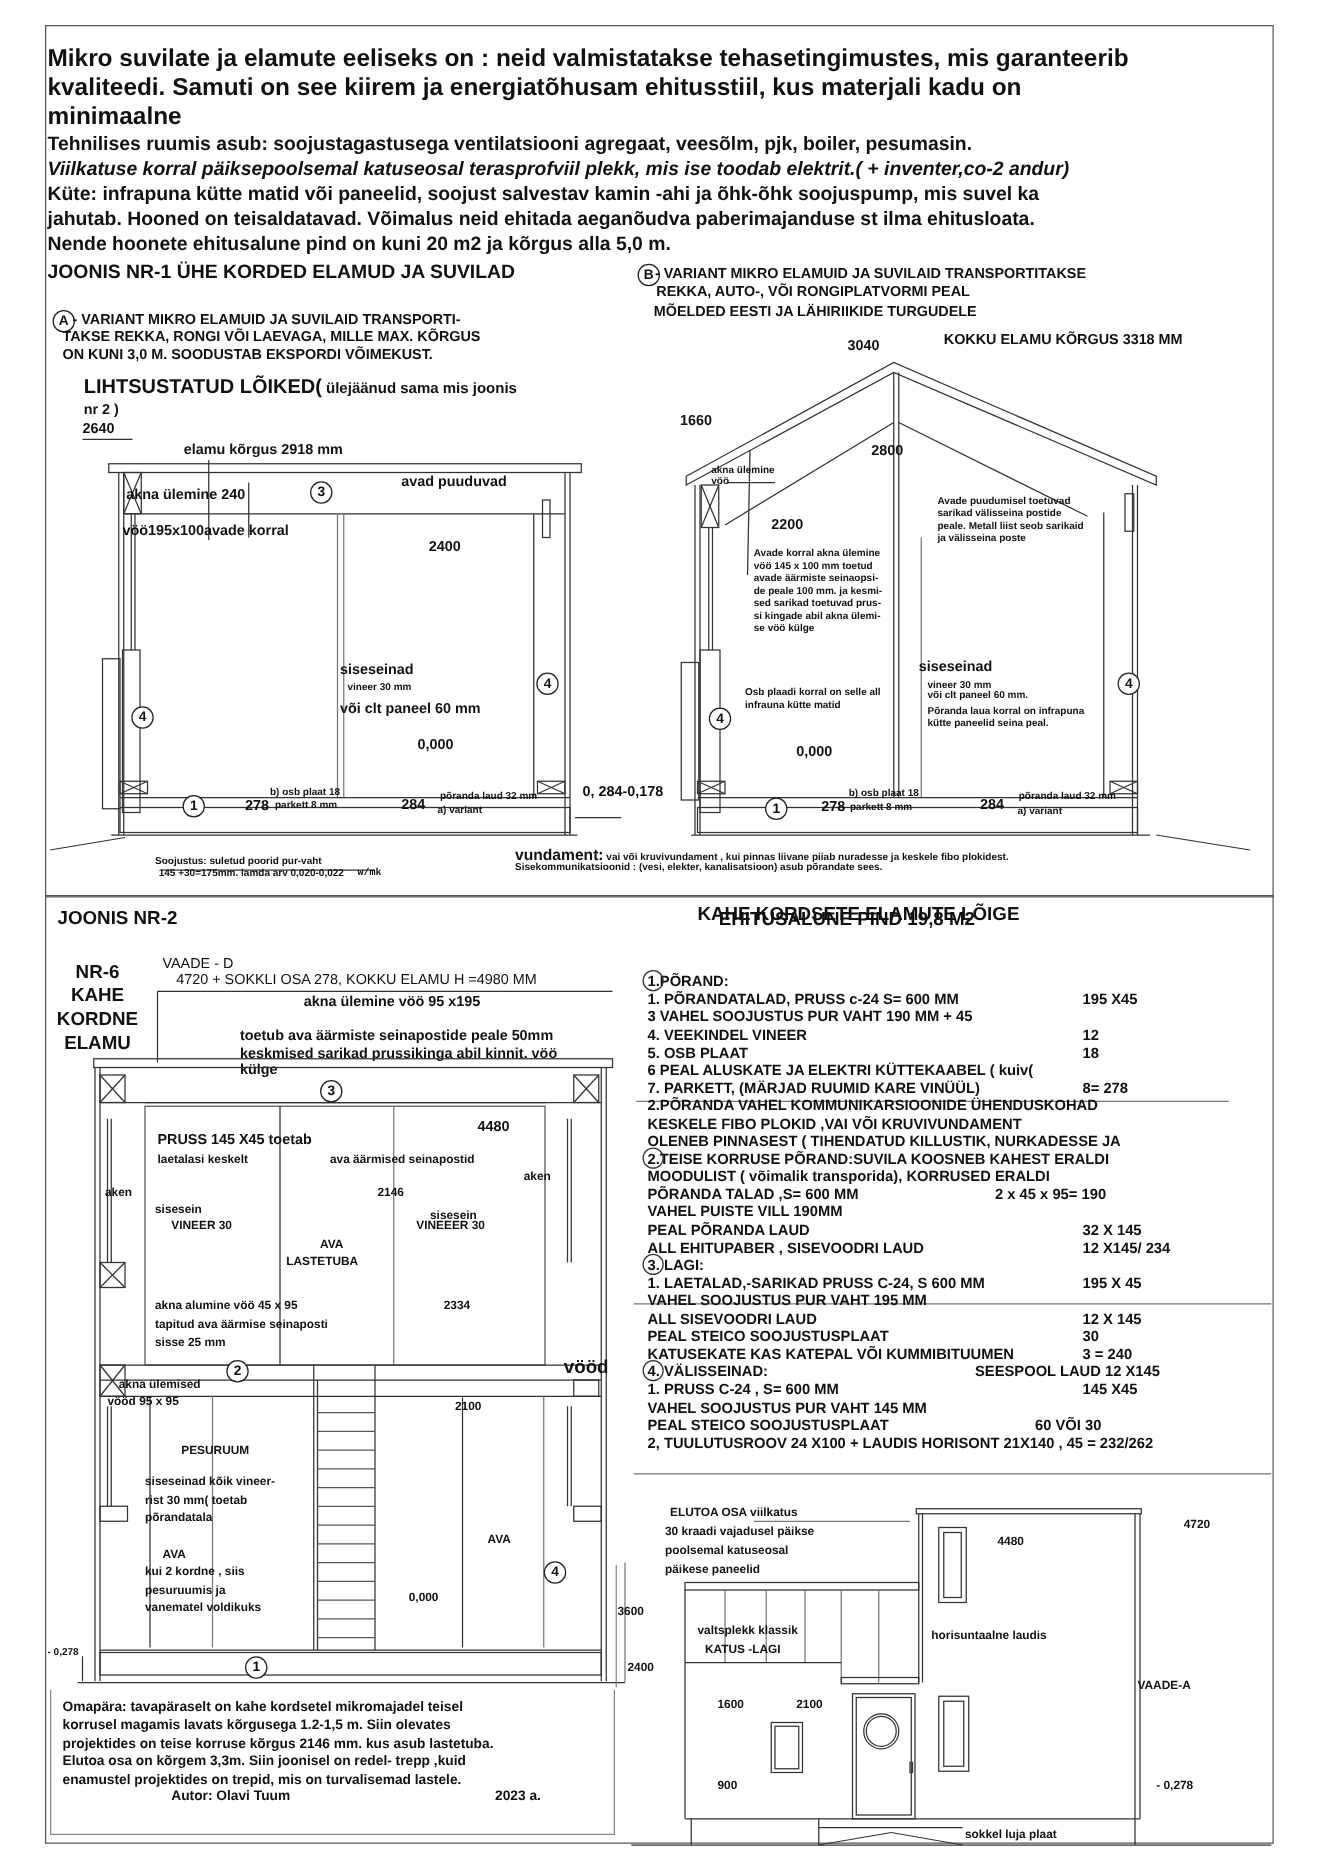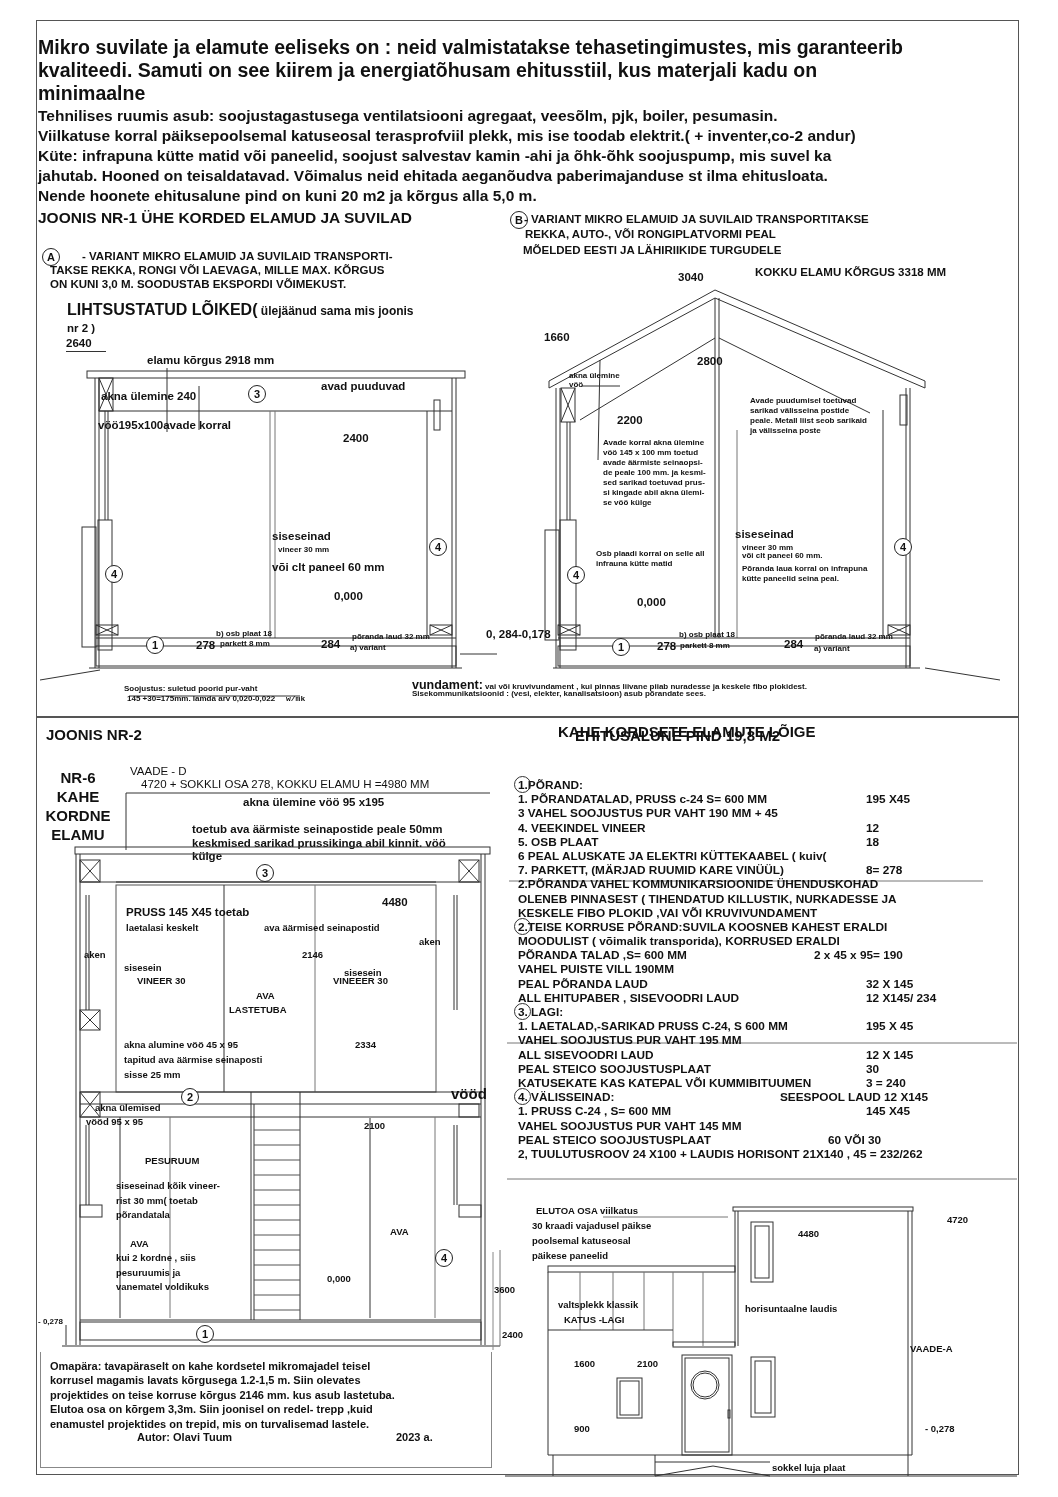--- a/index.html
+++ b/index.html
@@ -24,29 +24,29 @@
 </head>
 <body>
 
 <div class="frame" style="left:36px;top:20px;width:981px;height:696px;"></div>
 <div class="frame" style="left:36px;top:716px;width:981px;height:757px;"></div>
 
 <div class="abs intro-big" style="left:38px;top:36px;">Mikro suvilate ja elamute eeliseks on : neid valmistatakse tehasetingimustes, mis garanteerib</div>
 <div class="abs intro-big" style="left:38px;top:59px;"> kvaliteedi. Samuti on see kiirem ja energiatõhusam ehitusstiil, kus materjali kadu on</div>
 <div class="abs intro-big" style="left:38px;top:82px;">minimaalne</div>
 <div class="abs intro-sm" style="left:38px;top:106px;"> Tehnilises ruumis asub: soojustagastusega ventilatsiooni  agregaat, veesõlm, pjk, boiler, pesumasin.</div>
-<div class="abs intro-sm" style="left:38px;top:126px;">Viilkatuse korral päiksepoolsemal katuseosal terasprofviil plekk, mis ise toodab elektrit.( + inventer,co-2 andur)</div>
+<div class="abs intro-sm" style="left:38px;top:126px;font-style:italic;">Viilkatuse korral päiksepoolsemal katuseosal terasprofviil plekk, mis ise toodab elektrit.( + inventer,co-2 andur)</div>
 <div class="abs intro-sm" style="left:38px;top:146px;">Küte: infrapuna kütte matid või paneelid, soojust salvestav kamin -ahi ja õhk-õhk soojuspump, mis suvel ka</div>
 <div class="abs intro-sm" style="left:38px;top:166px;">jahutab. Hooned on teisaldatavad.  Võimalus neid ehitada aeganõudva paberimajanduse st ilma ehitusloata.</div>
 <div class="abs intro-sm" style="left:38px;top:186px;">Nende hoonete ehitusalune pind on kuni 20 m2 ja kõrgus alla 5,0 m.</div>
 
 <div class="abs h-sec" style="left:38px;top:209px;font-size:15.5px;">JOONIS NR-1 ÜHE KORDED ELAMUD JA SUVILAD</div>
 
 <div class="circ" style="left:42px;top:248px;">A</div>
-<div class="abs cap" style="left:58px;top:249px;padding-left:24px;">- VARIANT MIKRO ELAMUID JA SUVILAID TRANSPORTI-</div>
+<div class="abs cap" style="left:58px;top:249px;">- VARIANT MIKRO ELAMUID JA SUVILAID TRANSPORTI-</div>
 <div class="abs cap" style="left:50px;top:263px;">TAKSE REKKA, RONGI VÕI LAEVAGA, MILLE MAX. KÕRGUS</div>
 <div class="abs cap" style="left:50px;top:277px;">ON KUNI 3,0 M. SOODUSTAB EKSPORDI  VÕIMEKUST.</div>
 <div class="abs" style="left:67px;top:301px;font-weight:bold;">
   <span style="font-size:16px;">LIHTSUSTATUD LÕIKED(</span><span style="font-size:12px;"> ülejäänud sama mis joonis</span>
 </div>
 <div class="abs lbl" style="left:67px;top:322px;">nr 2 )</div>
 <div class="abs lbl" style="left:66px;top:337px;">2640</div>
 <div class="line" style="left:66px;top:351px;width:40px;height:1px;"></div>
 <div class="abs lbl" style="left:147px;top:354px;">elamu kõrgus 2918 mm</div>
 
@@ -129,21 +129,21 @@
 <div class="abs lbl" style="left:334px;top:590px;">0,000</div>
 <div class="circ" style="left:105px;top:565px;">4</div>
 <div class="circ" style="left:429px;top:538px;">4</div>
 <div class="circ" style="left:146px;top:636px;">1</div>
 <div class="abs tiny" style="left:216px;top:629px;">b) osb plaat 18</div>
 <div class="abs lbl" style="left:196px;top:639px;">278</div>
 <div class="abs tiny" style="left:220px;top:639px;">parkett 8 mm</div>
 <div class="abs lbl" style="left:321px;top:638px;">284</div>
 <div class="abs tiny" style="left:352px;top:632px;">põranda laud 32 mm</div>
 <div class="abs tiny" style="left:350px;top:643px;">a) variant</div>
-<div class="abs lbl" style="left:467px;top:628px;padding-left:19px;">0, 284-0,178</div>
+<div class="abs lbl" style="left:447px;top:628px;padding-left:19px;">0, 284-0,178</div>
 <div class="abs tiny" style="left:124px;top:684px;">Soojustus: suletud poorid pur-vaht</div>
 <div class="abs tiny" style="left:127px;top:694px;">145 +30=175mm. lamda arv 0,020-0,022</div>
 <div class="abs tiny" style="left:286px;top:694px;font-family:Liberation Mono, monospace;">w/mk</div>
 
 <div class="circ" style="left:510px;top:211px;">B</div>
 <div class="abs cap" style="left:524px;top:212px;">- VARIANT  MIKRO ELAMUID  JA SUVILAID TRANSPORTITAKSE</div>
 <div class="abs cap" style="left:525px;top:227px;">REKKA, AUTO-, VÕI RONGIPLATVORMI PEAL</div>
 <div class="abs cap" style="left:523px;top:243px;">MÕELDED EESTI JA LÄHIRIIKIDE TURGUDELE</div>
 <div class="abs lbl" style="left:678px;top:271px;">3040</div>
 <div class="abs lbl" style="left:755px;top:266px;">KOKKU ELAMU KÕRGUS 3318 MM</div>
@@ -326,25 +326,25 @@
 
 <div class="spec abs" id="spec-list" style="left:518px;top:778px;width:460px;">
     <div class="row"><span style="position: absolute; left: -4px; top: -2px; width: 15px; height: 15px; border: 1px solid rgb(51, 51, 51); border-radius: 50%;"></span><span style="white-space: nowrap;">1.PÕRAND:</span></div>
     <div class="row"><span style="white-space: nowrap;">1. PÕRANDATALAD, PRUSS c-24  S= 600 MM</span><span class="v" style="left: 348px;">195 X45</span></div>
     <div class="row"><span style="white-space: nowrap;">3 VAHEL SOOJUSTUS PUR VAHT   190 MM + 45</span></div>
     <div class="row"><span style="white-space: nowrap;">4. VEEKINDEL VINEER</span><span class="v" style="left: 348px;">12</span></div>
     <div class="row"><span style="white-space: nowrap;">5. OSB  PLAAT</span><span class="v" style="left: 348px;">18</span></div>
     <div class="row"><span style="white-space: nowrap;">6  PEAL ALUSKATE JA ELEKTRI KÜTTEKAABEL ( kuiv(</span></div>
     <div class="row"><span style="white-space: nowrap;">7.  PARKETT, (MÄRJAD RUUMID KARE VINÜÜL)</span><span class="v" style="left: 348px;">8= 278</span></div>
     <div class="row"><span style="white-space: nowrap;"> 2.PÕRANDA VAHEL KOMMUNIKARSIOONIDE  ÜHENDUSKOHAD</span></div>
+    <div class="row"><span style="white-space: nowrap;">KESKELE FIBO PLOKID ,VAI VÕI KRUVIVUNDAMENT</span></div>
     <div class="row"><span style="white-space: nowrap;">OLENEB PINNASEST ( TIHENDATUD KILLUSTIK, NURKADESSE JA</span></div>
-    <div class="row"><span style="white-space: nowrap;">KESKELE FIBO PLOKID ,VAI VÕI KRUVIVUNDAMENT</span></div>
     <div class="row"><span style="position: absolute; left: -4px; top: -2px; width: 15px; height: 15px; border: 1px solid rgb(51, 51, 51); border-radius: 50%;"></span><span style="white-space: nowrap;">2.TEISE KORRUSE PÕRAND:SUVILA KOOSNEB KAHEST ERALDI</span></div>
     <div class="row"><span style="white-space: nowrap;">MOODULIST ( võimalik transporida), KORRUSED ERALDI</span></div>
-    <div class="row"><span style="white-space: nowrap;">PÕRANDA TALAD ,S= 600 MM</span><span class="v" style="left: 296px;">2 x 45 x 95= 190</span></div>
+    <div class="row"><span style="white-space: nowrap;">PÕRANDA TALAD ,S= 600 MM</span><span class="v" style="left: 278px;">2 x 45 x 95= 190</span></div>
     <div class="row"><span style="white-space: nowrap;">VAHEL  PUISTE VILL  190MM</span></div>
     <div class="row"><span style="white-space: nowrap;">PEAL PÕRANDA LAUD</span><span class="v" style="left: 348px;">32 X 145</span></div>
     <div class="row"><span style="white-space: nowrap;">ALL EHITUPABER , SISEVOODRI LAUD</span><span class="v" style="left: 348px;">12 X145/ 234</span></div>
     <div class="row"><span style="position: absolute; left: -4px; top: -2px; width: 15px; height: 15px; border: 1px solid rgb(51, 51, 51); border-radius: 50%;"></span><span style="white-space: nowrap;">3. LAGI:</span></div>
     <div class="row"><span style="white-space: nowrap;">1. LAETALAD,-SARIKAD PRUSS C-24, S 600 MM</span><span class="v" style="left: 348px;">195 X 45</span></div>
     <div class="row"><span style="white-space: nowrap;">VAHEL SOOJUSTUS PUR VAHT 195 MM</span></div>
     <div class="row"><span style="white-space: nowrap;">ALL  SISEVOODRI LAUD</span><span class="v" style="left: 348px;">12 X 145</span></div>
     <div class="row"><span style="white-space: nowrap;">PEAL STEICO SOOJUSTUSPLAAT</span><span class="v" style="left: 348px;">30</span></div>
     <div class="row"><span style="white-space: nowrap;">KATUSEKATE KAS KATEPAL  VÕI KUMMIBITUUMEN</span><span class="v" style="left: 348px;">3  =  240</span></div>
     <div class="row"><span style="position: absolute; left: -4px; top: -2px; width: 15px; height: 15px; border: 1px solid rgb(51, 51, 51); border-radius: 50%;"></span><span style="white-space: nowrap;">4. VÄLISSEINAD:</span><span class="v" style="left: 262px;">SEESPOOL LAUD 12 X145</span></div>

